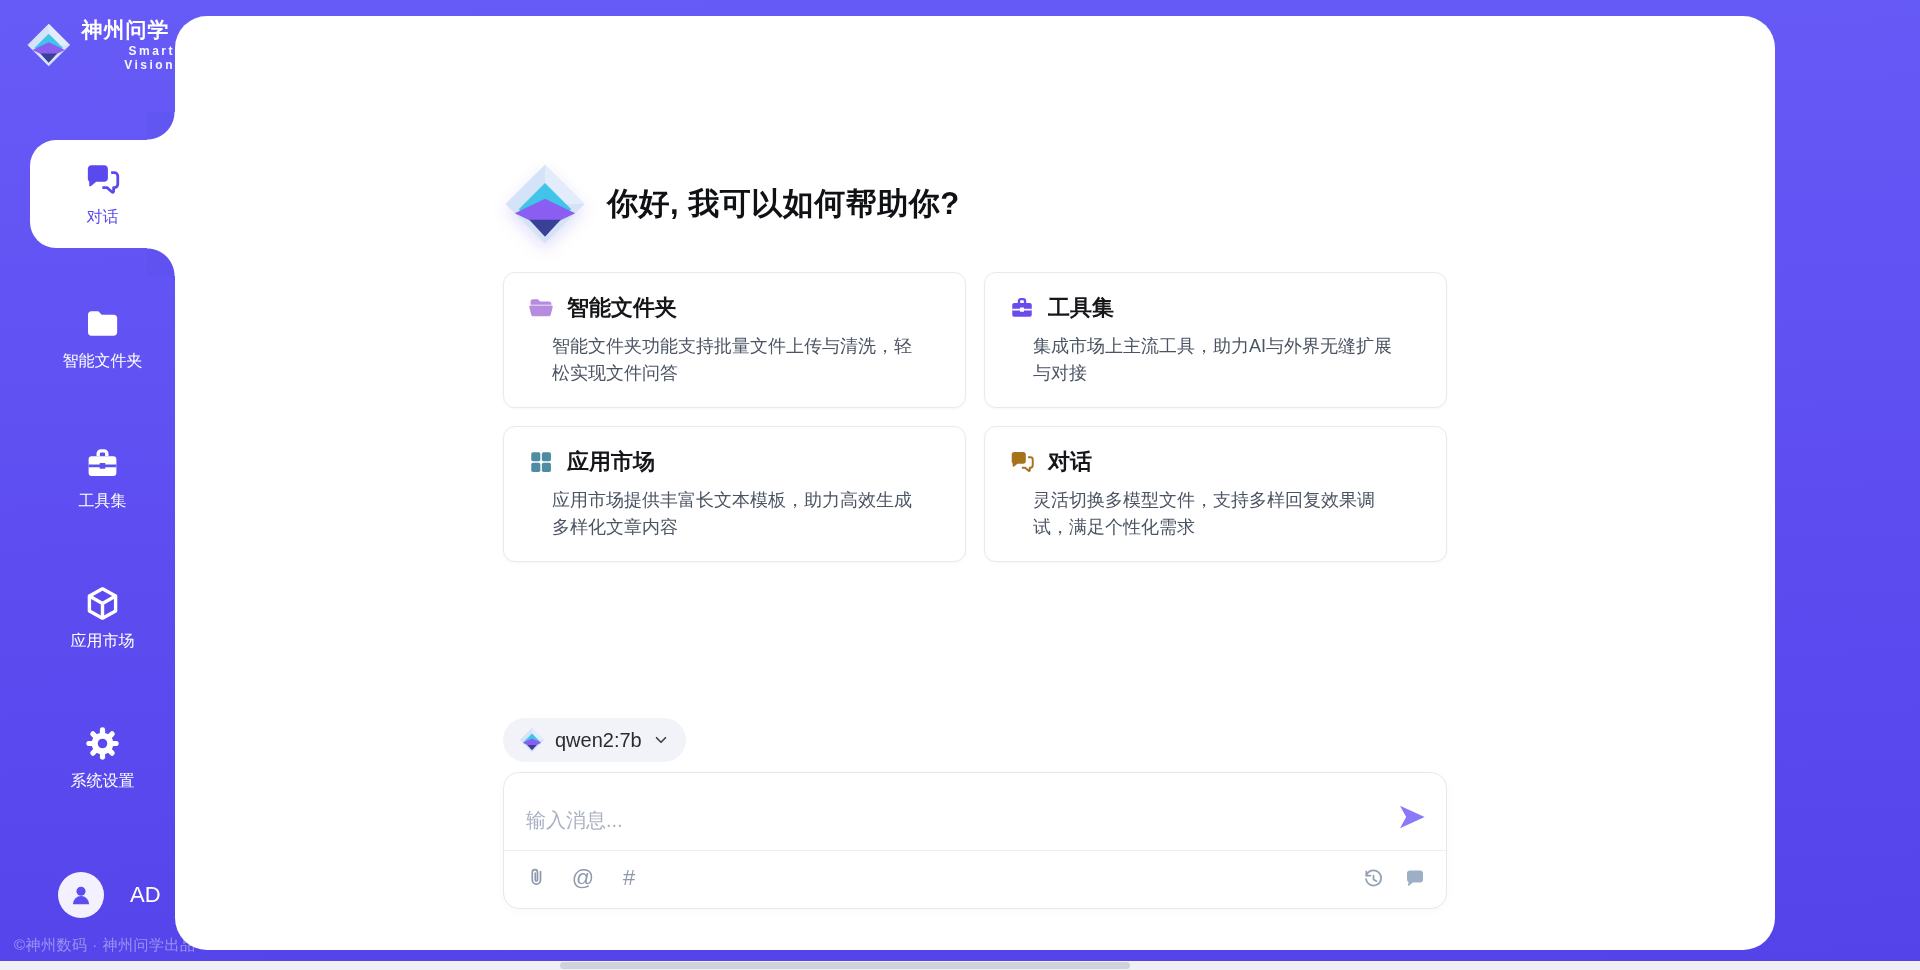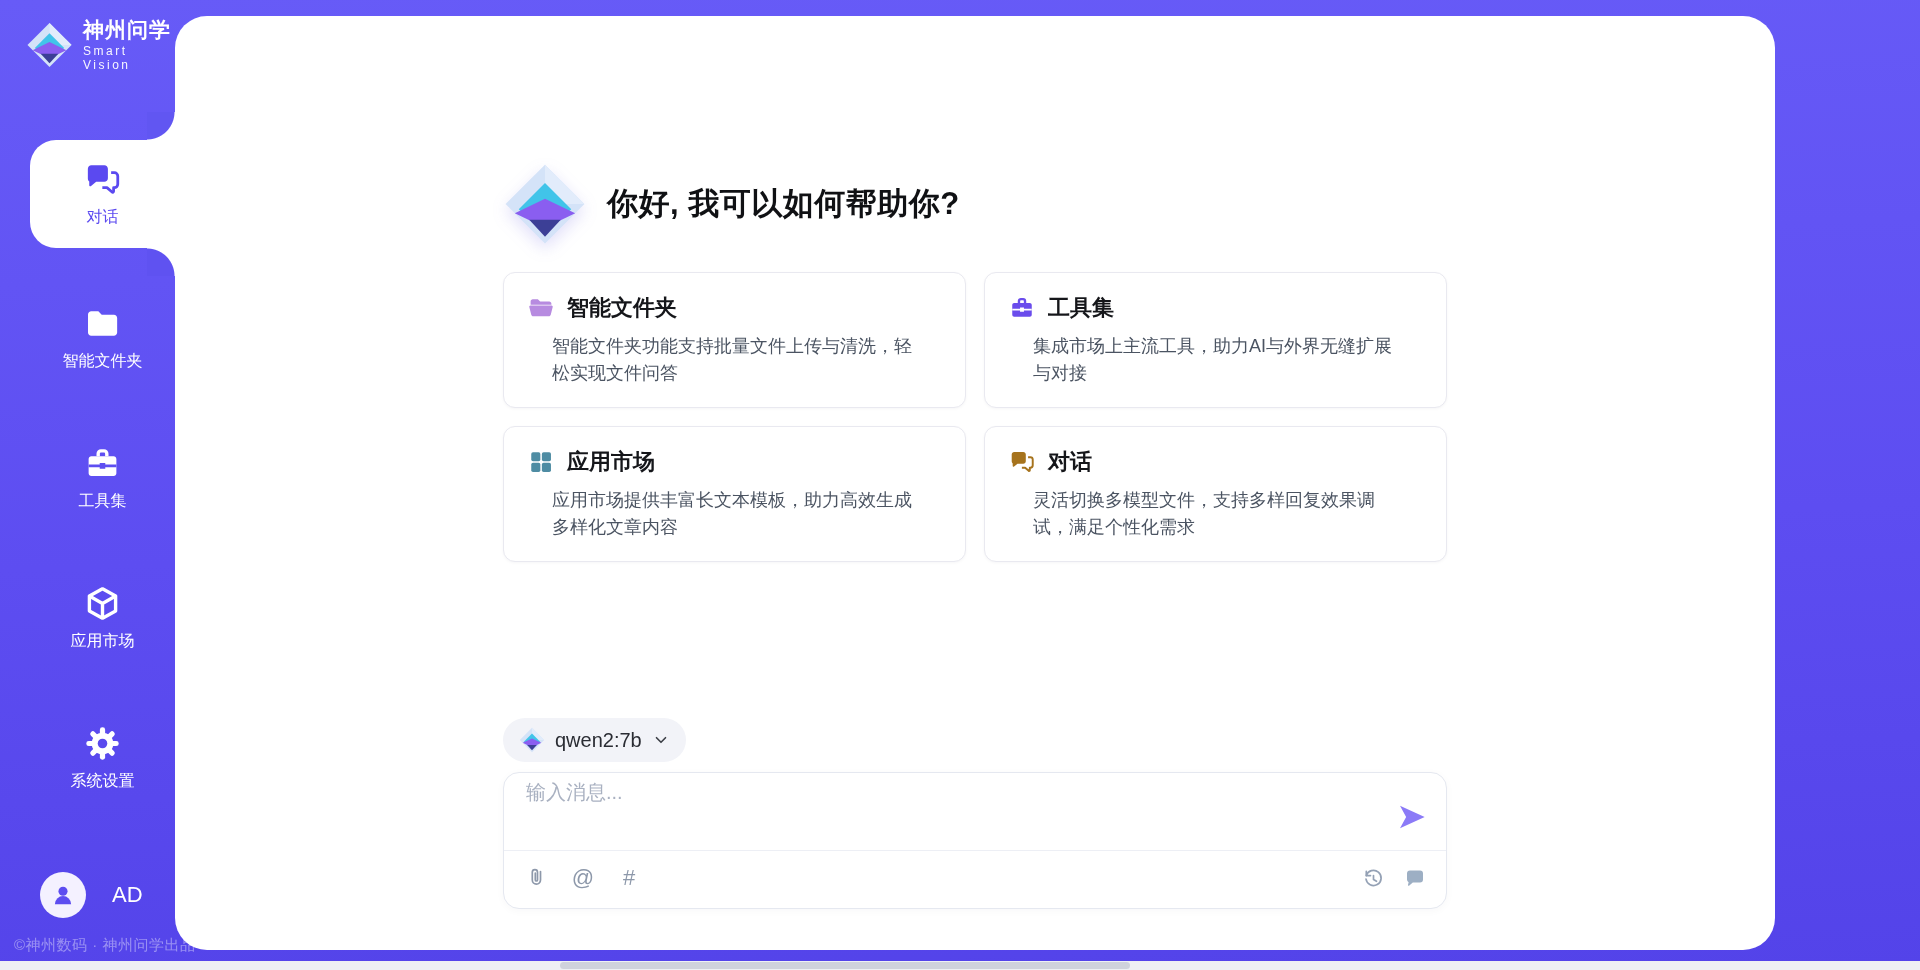--- a/index.html
+++ b/index.html
@@ -8,33 +8,33 @@
     width:1920px; height:970px; position:relative; overflow:hidden;
     background: linear-gradient(178deg, #675bf7 0%, #5d4df1 55%, #5343e9 100%);
     font-family: "Liberation Sans", "DejaVu Sans", sans-serif;
   }
 
   
   .sidebar { position:absolute; left:0; top:0; width:175px; height:970px; }
   .brand { position:absolute; left:26px; top:18px; display:flex; align-items:center; gap:10px; color:#fff; }
   .brand svg { width:50px; height:50px; }
   .brand-name { font-size:21px; font-weight:700; letter-spacing:1px; line-height:1.1; }
-  .brand-sub { font-size:12px; letter-spacing:2.5px; margin-top:3px; font-weight:400; opacity:.95; }
+  .brand-sub { font-size:12px; letter-spacing:2.5px; margin-top:3px; font-weight:700; opacity:.95;text-align:right; }
 
   .nav { position:absolute; left:30px; top:140px; width:145px; display:flex; flex-direction:column; gap:40px; }
   .nav-item { height:100px; display:flex; flex-direction:column; align-items:center; justify-content:center; gap:9px;
               color:#fff; cursor:pointer; position:relative; }
   .nav-item svg.nav-icon { width:37px; height:37px; }
   .nav-label { font-size:16px; }
   .nav-item.active { height:108px; background:#fff; border-radius:26px 0 0 26px; color:#5b49f0; }
   .nav-item.active .ear { position:absolute; right:0; width:28px; height:28px; }
   .nav-item.active .ear.top { top:-28px; background: radial-gradient(circle 28px at 0 0, #6156f2 27px, #ffffff 28px); }
   .nav-item.active .ear.bottom { bottom:-28px; background: radial-gradient(circle 28px at 0 100%, #5f52f1 27px, #ffffff 28px); }
 
-  .user { position:absolute; left:40px; bottom:52px; display:flex; align-items:center; gap:26px; color:#fff; cursor:pointer; }
+  .user { position:absolute; left:58px; bottom:52px; display:flex; align-items:center; gap:26px; color:#fff; cursor:pointer; }
   .avatar { width:46px; height:46px; border-radius:50%; background:#f4f1ff; display:flex; align-items:center; justify-content:center; }
   .avatar svg { width:26px; height:26px; color:#5d4df0; }
   .user-label { font-size:22px; }
   .copyright { position:absolute; left:14px; bottom:15px; font-size:15px; color:rgba(255,255,255,.4); white-space:nowrap; letter-spacing:.5px;text-align:center; }
 
   
   .main-panel { position:absolute; left:175px; top:16px; width:1600px; height:934px;
                 background:#fff; border-radius:32px; }
   .col { width:944px; margin:0 auto; }
 
@@ -56,21 +56,21 @@
 
   .model-row { margin-top:156px; }
   .model-pill { display:inline-flex; align-items:center; gap:10px; height:44px; padding:0 16px;
                 background:#f2f3f8; border-radius:22px; cursor:pointer;text-align:center; }
   .model-pill svg.logo { width:26px; height:26px; }
   .model-name { font-size:20px; color:#2a2c33; }
   .model-pill svg.chev { width:18px; height:18px; color:#3c3f46; }
 
   .composer { margin-top:10px; position:relative; height:137px; background:#fff;
               border:1px solid #e5e8f0; border-radius:16px; box-shadow:0 2px 8px rgba(30,30,70,.03); }
-  .composer textarea { position:absolute; left:20px; right:70px; top:4px; height:52px; border:none; outline:none;
+  .composer textarea { position:absolute; left:20px; right:70px; top:32px; height:52px; border:none; outline:none;
                        resize:none; font-size:20px; color:#333; background:transparent; font-family:inherit; }
   .composer textarea::placeholder { color:#a9b1c1; }
   .send { position:absolute; right:18px; top:28px; width:32px; height:32px; color:#8b7af7; cursor:pointer; }
   .composer .divider { position:absolute; left:0; right:0; top:77px; height:1px; background:#edeff5; }
   .tools-left { position:absolute; left:20px; top:92px; display:flex; gap:20px; align-items:center; color:#8d98aa; }
   .tool { width:26px; height:26px; display:flex; align-items:center; justify-content:center; cursor:pointer; }
   .tool svg { width:24px; height:24px; }
   .tool.glyph { font-size:22px; color:#8d98aa; }
   .tools-right { position:absolute; right:18px; top:92px; display:flex; gap:16px; align-items:center; }
   .tools-right .history { color:#94a1b5; }

